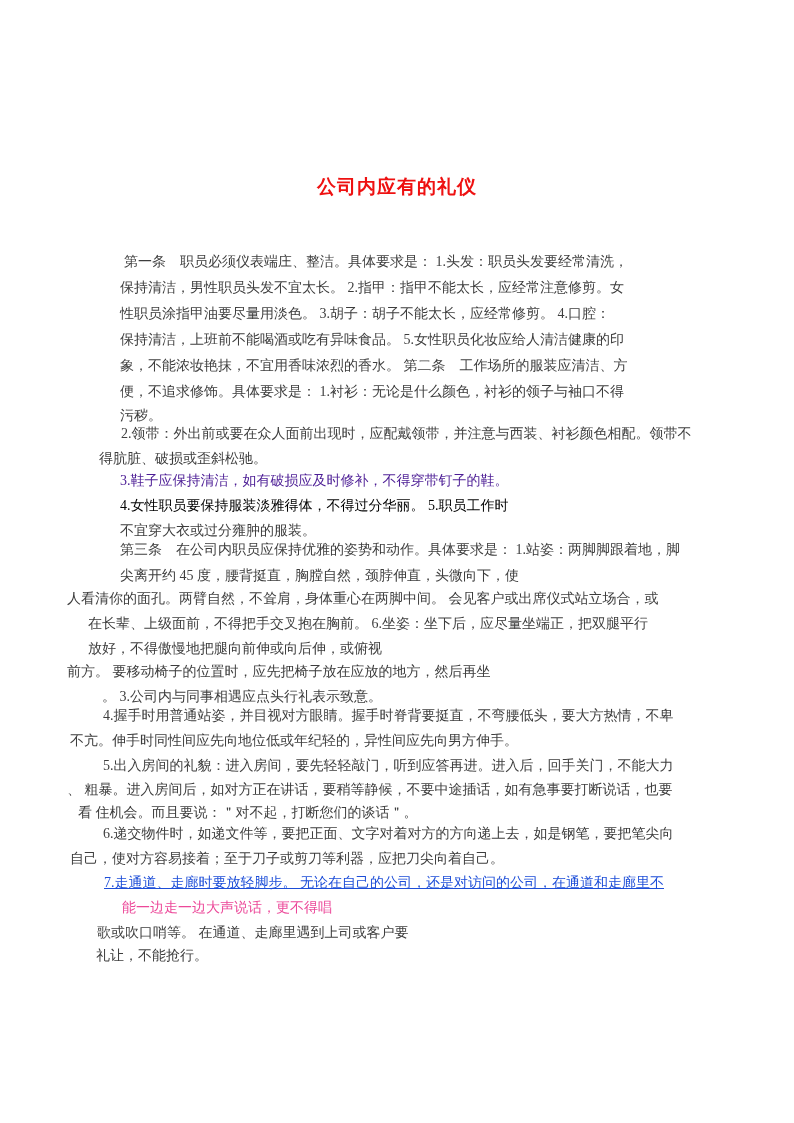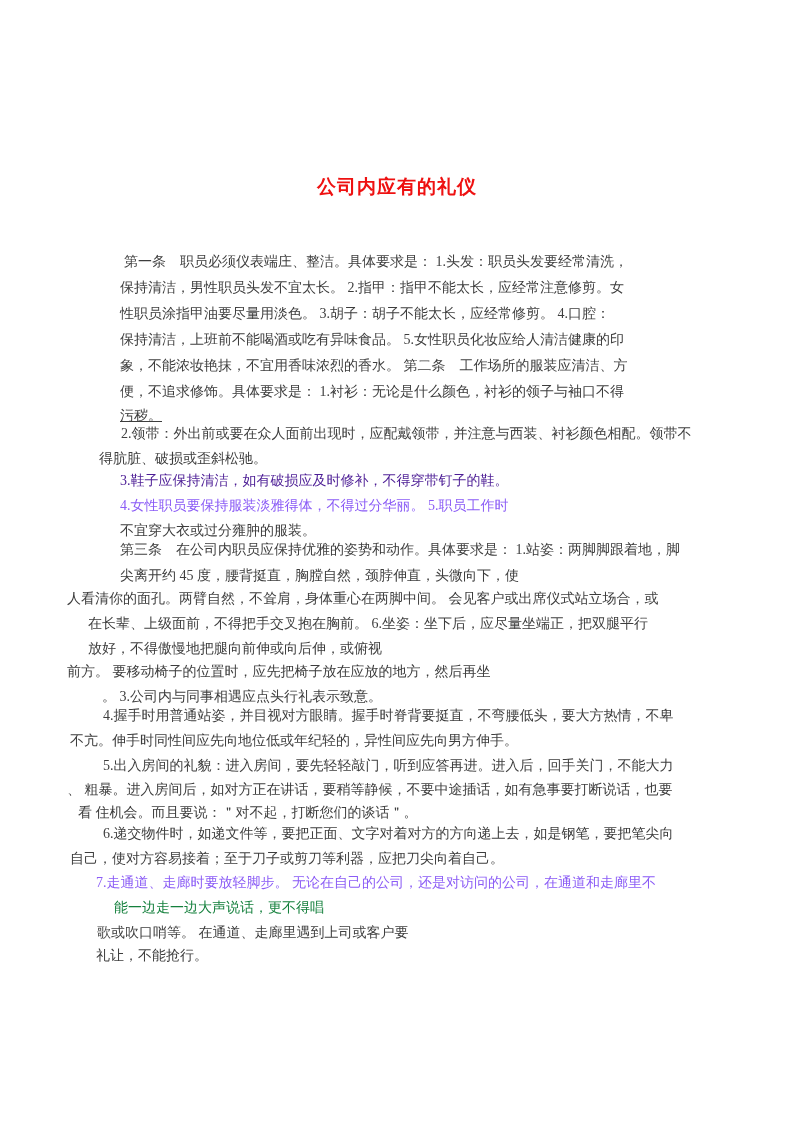--- a/index.html
+++ b/index.html
@@ -42,38 +42,38 @@
 
 <div class="page" style="background: rgb(255, 255, 255);">
   <h1 class="title" style="color: rgb(238, 17, 17);">公司内应有的礼仪</h1>
   <div>
       <div class="line" style="left: 124px; top: 252px; color: rgb(61, 61, 61);">第一条　职员必须仪表端庄、整洁。具体要求是： 1.头发：职员头发要经常清洗，</div>
       <div class="line" style="left: 120px; top: 278px; color: rgb(61, 61, 61);">保持清洁，男性职员头发不宜太长。 2.指甲：指甲不能太长，应经常注意修剪。女</div>
       <div class="line" style="left: 120px; top: 304px; color: rgb(61, 61, 61);">性职员涂指甲油要尽量用淡色。 3.胡子：胡子不能太长，应经常修剪。 4.口腔：</div>
       <div class="line" style="left: 120px; top: 330px; color: rgb(61, 61, 61);">保持清洁，上班前不能喝酒或吃有异味食品。 5.女性职员化妆应给人清洁健康的印</div>
       <div class="line" style="left: 120px; top: 356px; color: rgb(61, 61, 61);">象，不能浓妆艳抹，不宜用香味浓烈的香水。 第二条　工作场所的服装应清洁、方</div>
       <div class="line" style="left: 120px; top: 382px; color: rgb(61, 61, 61);">便，不追求修饰。具体要求是： 1.衬衫：无论是什么颜色，衬衫的领子与袖口不得</div>
-      <div class="line" style="left: 120px; top: 406px; color: rgb(61, 61, 61); text-decoration: underline;">污秽。</div>
+      <div class="line" style="left: 120px; top: 406px; color: rgb(61, 61, 61);">污秽。</div>
       <div class="line" style="left: 121px; top: 424px; color: #404040;">2.领带：外出前或要在众人面前出现时，应配戴领带，并注意与西装、衬衫颜色相配。领带不</div>
       <div class="line" style="left: 99px; top: 449px; color: rgb(61, 61, 61);">得肮脏、破损或歪斜松驰。</div>
       <div class="line" style="left: 120px; top: 471px; color: #4c1d95;">3.鞋子应保持清洁，如有破损应及时修补，不得穿带钉子的鞋。</div>
-      <div class="line" style="left: 120px; top: 496px; color: #8b5cf6; text-align: center;">4.女性职员要保持服装淡雅得体，不得过分华丽。 5.职员工作时</div>
+      <div class="line" style="left: 120px; top: 496px; color: #000000; text-align: center;">4.女性职员要保持服装淡雅得体，不得过分华丽。 5.职员工作时</div>
       <div class="line" style="left: 120px; top: 521px; color: rgb(61, 61, 61);">不宜穿大衣或过分雍肿的服装。</div>
       <div class="line" style="left: 120px; top: 540px; color: rgb(61, 61, 61);">第三条　在公司内职员应保持优雅的姿势和动作。具体要求是： 1.站姿：两脚脚跟着地，脚</div>
       <div class="line" style="left: 120px; top: 566px; color: rgb(61, 61, 61);">尖离开约 45 度，腰背挺直，胸膛自然，颈脖伸直，头微向下，使</div>
       <div class="line" style="left: 67px; top: 589px; color: rgb(61, 61, 61);">人看清你的面孔。两臂自然，不耸肩，身体重心在两脚中间。 会见客户或出席仪式站立场合，或</div>
       <div class="line" style="left: 88px; top: 614px; color: rgb(61, 61, 61);">在长辈、上级面前，不得把手交叉抱在胸前。 6.坐姿：坐下后，应尽量坐端正，把双腿平行</div>
       <div class="line" style="left: 88px; top: 639px; color: rgb(61, 61, 61);">放好，不得傲慢地把腿向前伸或向后伸，或俯视</div>
       <div class="line" style="left: 67px; top: 662px; color: rgb(61, 61, 61);">前方。 要移动椅子的位置时，应先把椅子放在应放的地方，然后再坐</div>
       <div class="line" style="left: 102px; top: 687px; color: rgb(61, 61, 61);">。 3.公司内与同事相遇应点头行礼表示致意。</div>
       <div class="line" style="left: 103px; top: 706px; color: rgb(61, 61, 61);">4.握手时用普通站姿，并目视对方眼睛。握手时脊背要挺直，不弯腰低头，要大方热情，不卑</div>
       <div class="line" style="left: 70px; top: 731px; color: rgb(61, 61, 61);">不亢。伸手时同性间应先向地位低或年纪轻的，异性间应先向男方伸手。</div>
       <div class="line" style="left: 103px; top: 756px; color: rgb(61, 61, 61);">5.出入房间的礼貌：进入房间，要先轻轻敲门，听到应答再进。进入后，回手关门，不能大力</div>
       <div class="line" style="left: 67px; top: 780px; color: rgb(61, 61, 61);">、 粗暴。进入房间后，如对方正在讲话，要稍等静候，不要中途插话，如有急事要打断说话，也要</div>
       <div class="line" style="left: 78px; top: 803px; color: rgb(61, 61, 61);">看 住机会。而且要说：＂对不起，打断您们的谈话＂。</div>
       <div class="line" style="left: 103px; top: 824px; color: rgb(61, 61, 61);">6.递交物件时，如递文件等，要把正面、文字对着对方的方向递上去，如是钢笔，要把笔尖向</div>
       <div class="line" style="left: 70px; top: 849px; color: rgb(61, 61, 61);">自己，使对方容易接着；至于刀子或剪刀等利器，应把刀尖向着自己。</div>
-      <div class="line" style="left: 96px; top: 873px; color: #8b5cf6;">7.走通道、走廊时要放轻脚步。 无论在自己的公司，还是对访问的公司，在通道和走廊里不</div>
-      <div class="line" style="left: 114px; top: 898px; color: #15803d;">能一边走一边大声说话，更不得唱</div>
+      <div class="line" style="left: 104px; top: 873px; color: #1d4ed8; text-decoration: underline;">7.走通道、走廊时要放轻脚步。 无论在自己的公司，还是对访问的公司，在通道和走廊里不</div>
+      <div class="line" style="left: 122px; top: 898px; color: #ec4899;">能一边走一边大声说话，更不得唱</div>
       <div class="line" style="left: 97px; top: 923px; color: rgb(61, 61, 61);">歌或吹口哨等。 在通道、走廊里遇到上司或客户要</div>
       <div class="line" style="left: 96px; top: 946px; color: rgb(61, 61, 61);">礼让，不能抢行。</div>
     </div>
 </div>
 
 </body></html>

